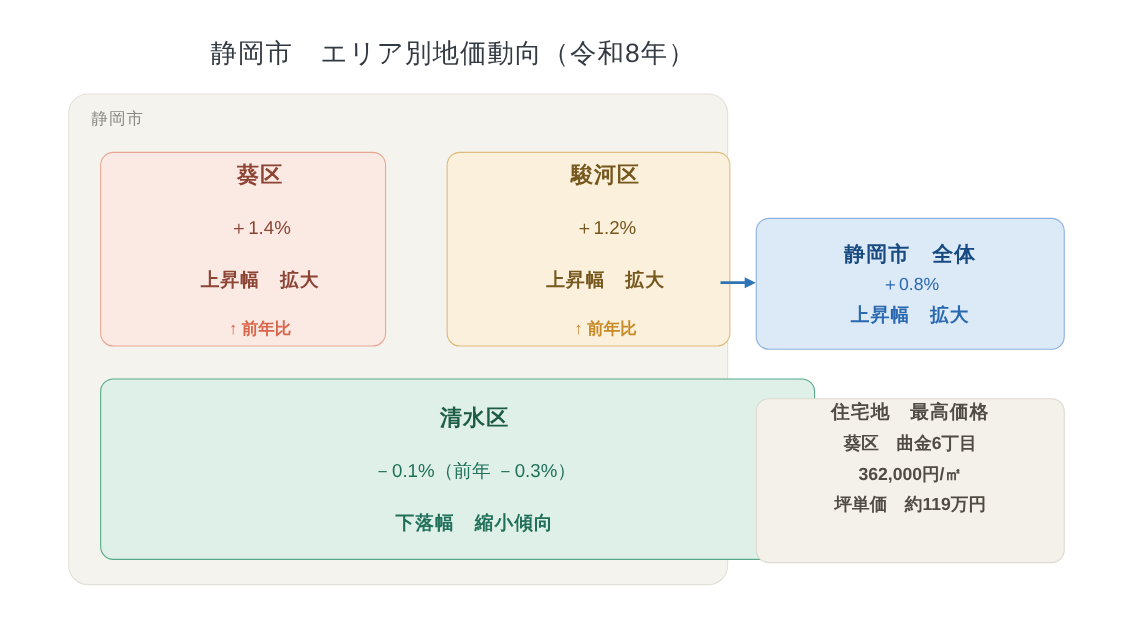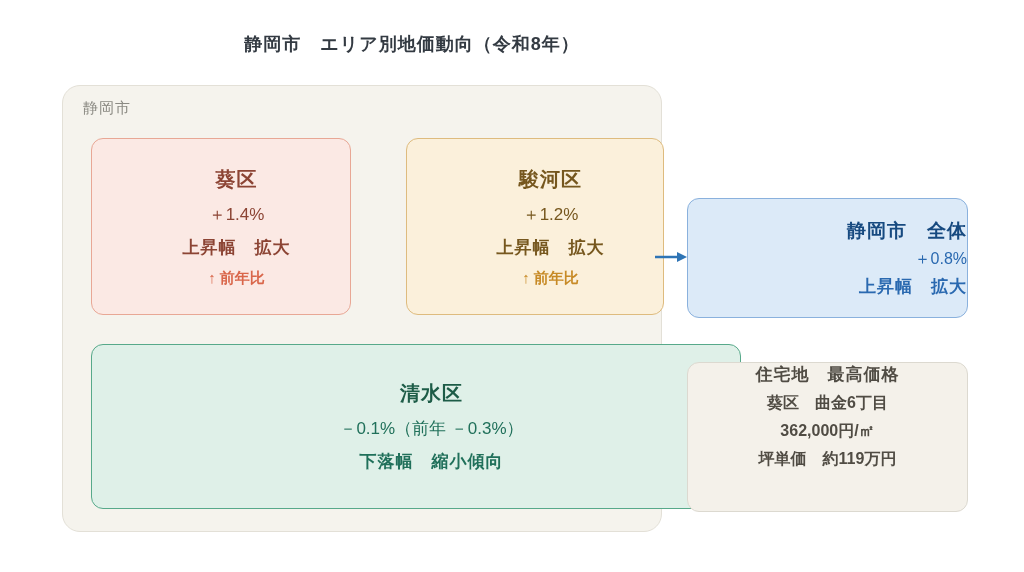--- a/index.html
+++ b/index.html
@@ -1,38 +1,38 @@
 <!DOCTYPE html>
 <html><head>
 <meta charset="utf-8">
 <style>
   * { margin: 0; padding: 0; box-sizing: border-box; }
   html, body { width: 1024px; height: 572px; background: #ffffff; }
   body { font-family: "Liberation Sans", "DejaVu Sans", sans-serif; position: relative; overflow: hidden; }
 
   .title {
     position: absolute; left: 0; top: 32px; width: 824px;
-    text-align: center; font-size: 18px; font-weight: 700; color: #333a42;
+    text-align: center; font-size: 24px; font-weight: 400; color: #333a42;
     letter-spacing: 1px;
   }
 
   
   .city-group {
     position: absolute; left: 62px; top: 85px; width: 600px; height: 447px;
     background: #f5f3ed; border: 1px solid #e3e0d7; border-radius: 18px;
   }
   .group-label {
     position: absolute; left: 20px; top: 13px;
     font-size: 15px; color: #8b8a83; letter-spacing: 1px;
   }
 
   .area-card {
     position: absolute; border-radius: 12px; border: 1.5px solid;
     display: flex; flex-direction: column; align-items: center; justify-content: center;
-    gap: 10px; text-align: center; padding-left: 31px;
+    gap: 24px; text-align: center; padding-left: 31px;
   }
   .card-heading { font-size: 20px; font-weight: 700; letter-spacing: 1px; }
   .card-rate   { font-size: 17px; font-weight: 500; }
   .card-trend  { font-size: 17px; font-weight: 700; letter-spacing: 1px; }
   .card-note   { font-size: 15px; font-weight: 600; }
 
   .aoi { left: 28px; top: 52px; width: 260px; height: 177px;
          background: #fbe9e4; border-color: #e8a795; }
   .aoi .card-heading, .aoi .card-rate, .aoi .card-trend { color: #8c4434; }
   .aoi .card-note { color: #d9664a; }
@@ -48,21 +48,21 @@
   .shimizu .card-rate, .shimizu .card-trend { color: #20705a; }
   .shimizu .card-note { color: #2ba478; }
 
   .arrow { position: absolute; left: 654px; top: 249px; }
   .arrow line { stroke: #2e74b5; stroke-width: 2.5; }
   .arrow path { fill: #2e74b5; }
 
   .summary-card {
     position: absolute; left: 687px; top: 198px; width: 281px; height: 120px;
     background: #dceaf8; border: 1.5px solid #8ab1dd; border-radius: 12px;
-    display: flex; flex-direction: column; align-items: flex-end; justify-content: center;
+    display: flex; flex-direction: column; align-items: center; justify-content: center;
     gap: 5px; text-align: center;
   }
   .summary-heading { font-size: 19px; font-weight: 700; color: #174a80; letter-spacing: 1px; }
   .summary-rate  { font-size: 16px; font-weight: 500; color: #2a69b0; }
   .summary-trend { font-size: 17px; font-weight: 700; color: #2a69b0; letter-spacing: 1px; }
 
   .price-card {
     position: absolute; left: 687px; top: 362px; width: 281px; height: 150px;
     background: #f4f1ea; border: 1px solid #dcd9d0; border-radius: 12px;
     display: flex; flex-direction: column; align-items: center; justify-content: flex-start;

